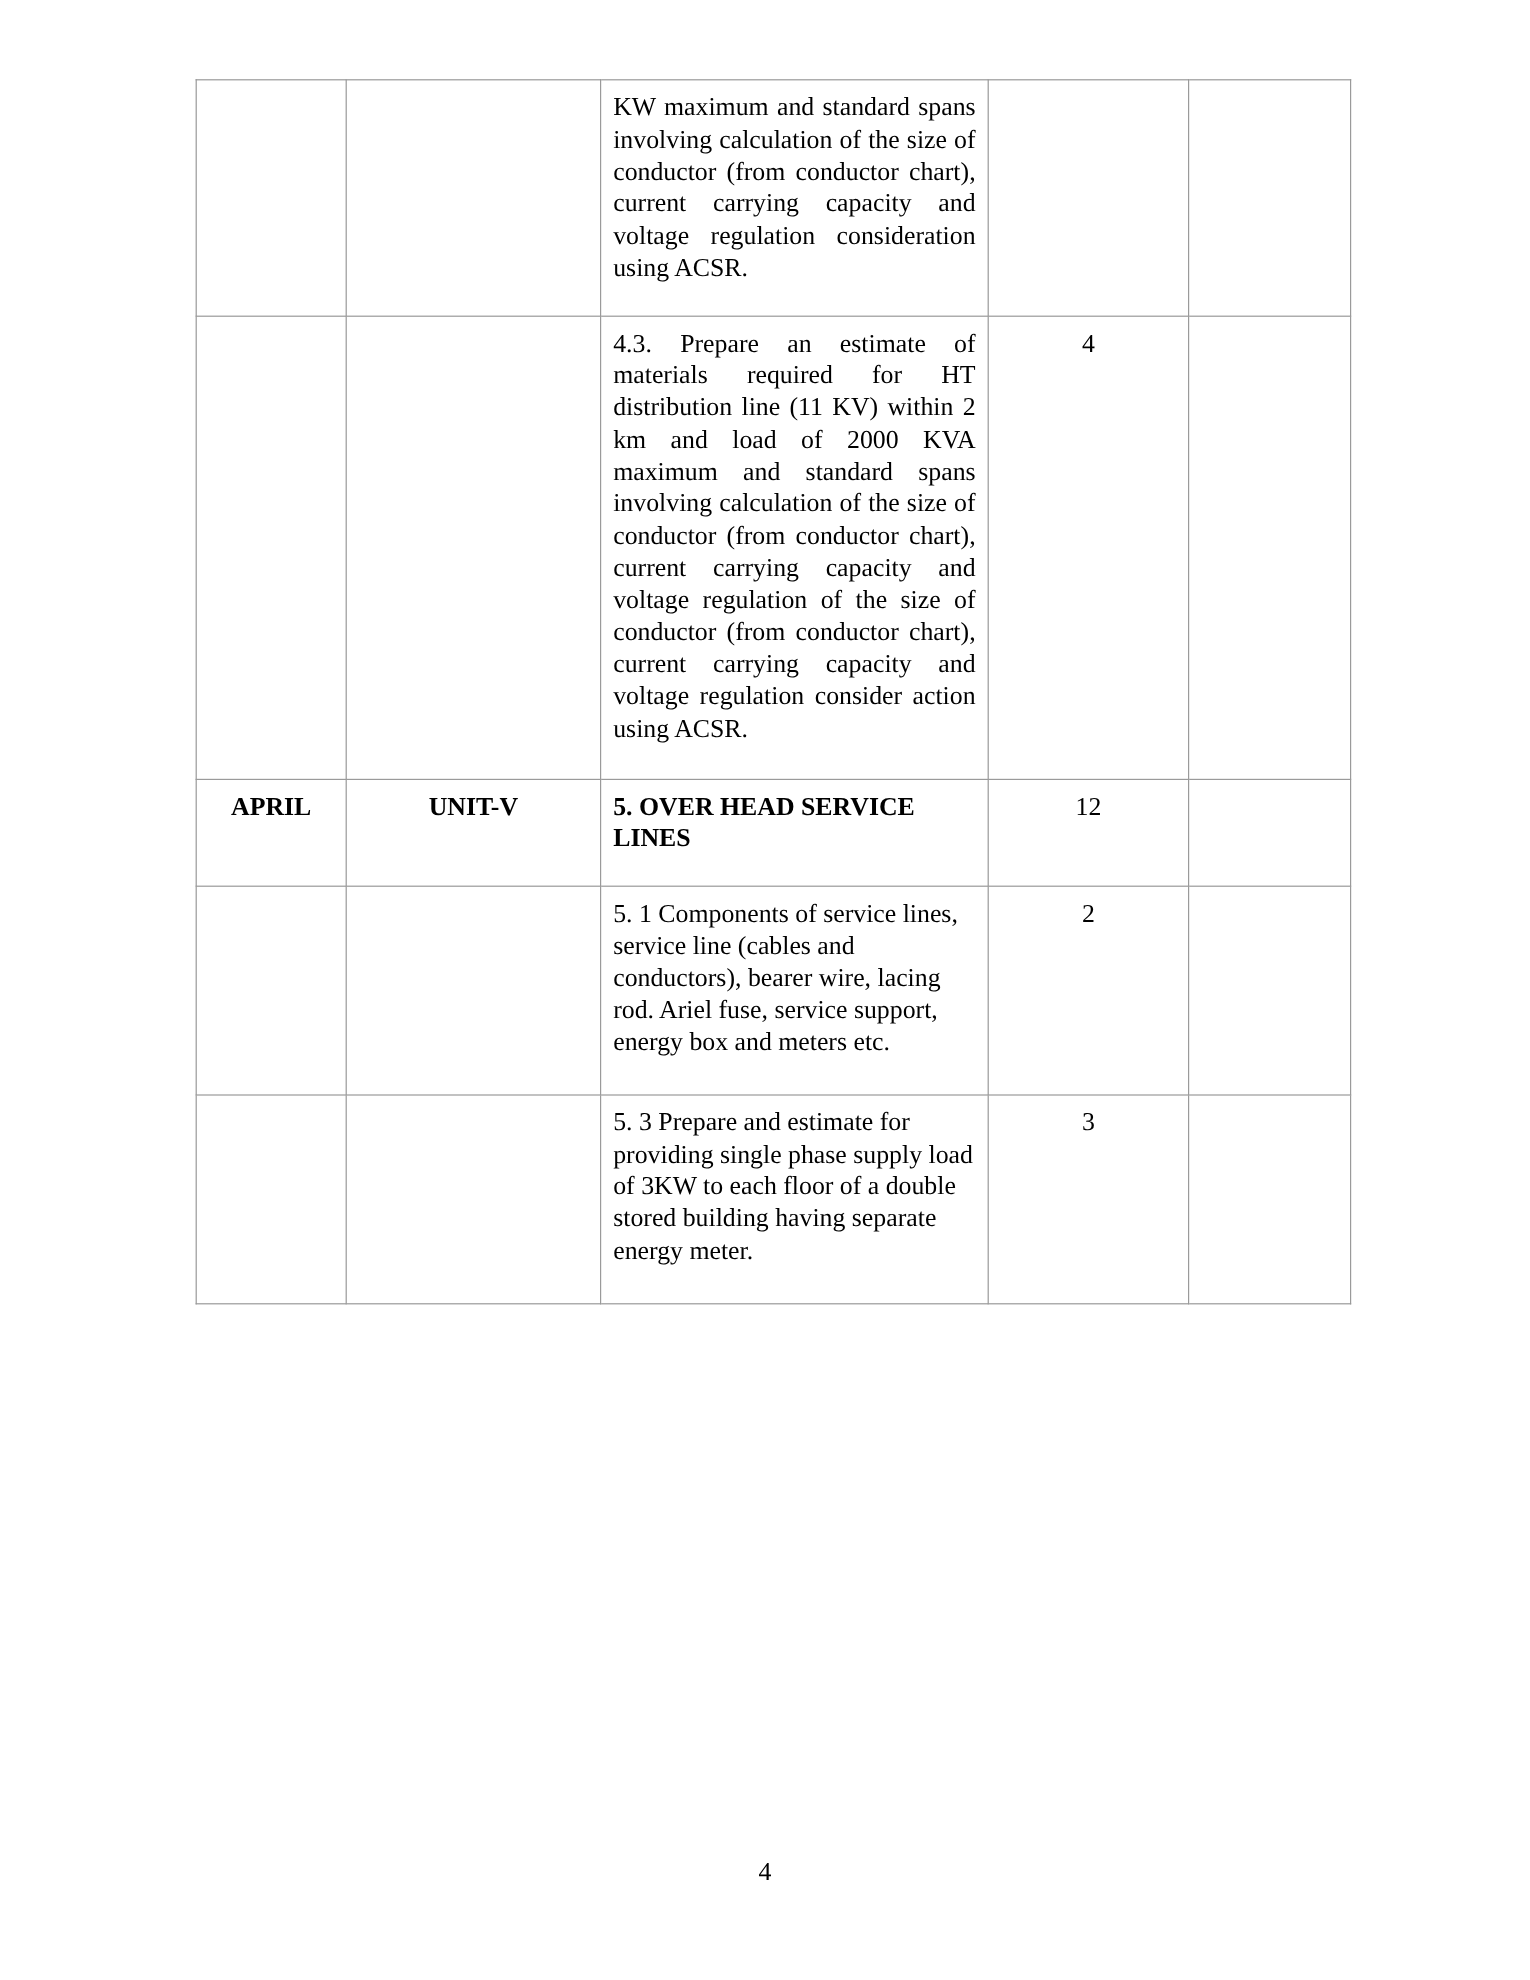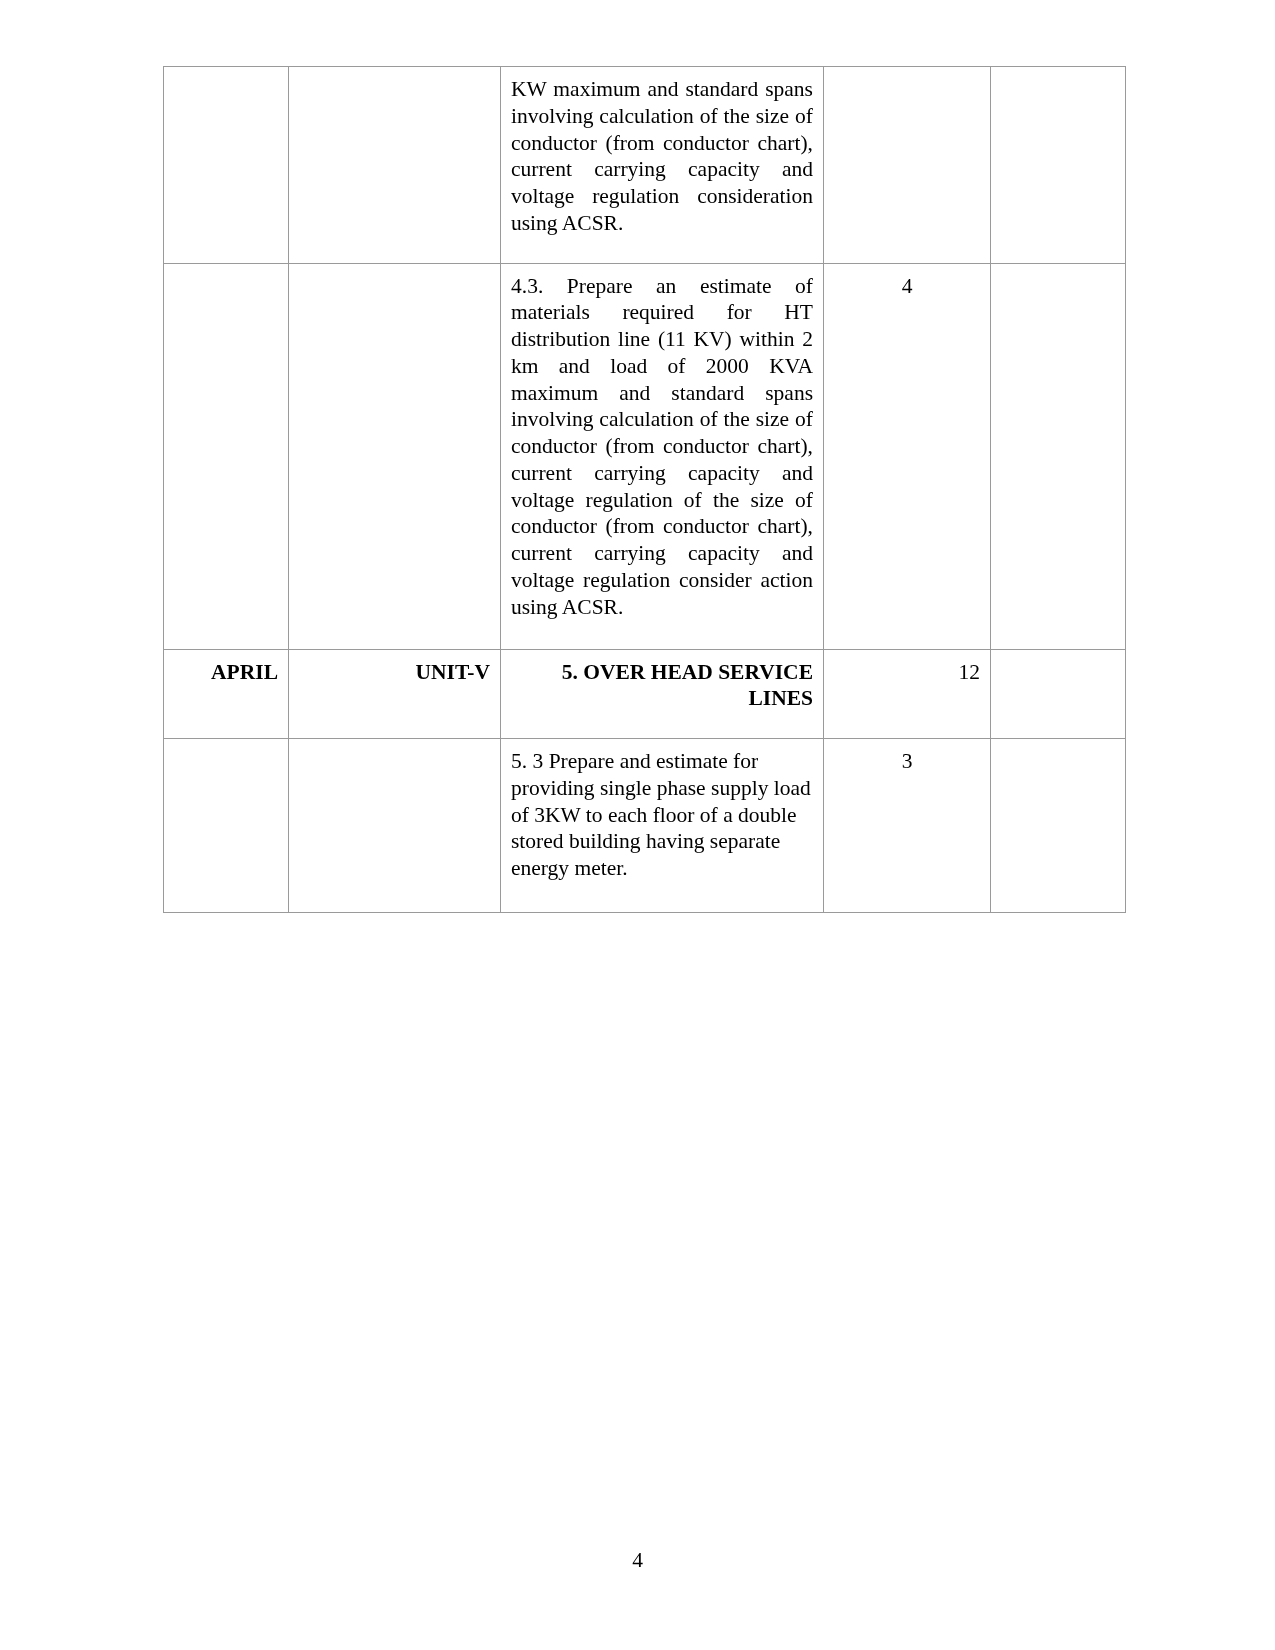--- a/index.html
+++ b/index.html
@@ -57,21 +57,21 @@
     text-align: justify;
     text-justify: inter-word;
   }
   .cell-topic.heading {
     font-weight: bold;
     border-radius: 30px;
   }
   .cell-blank {
     padding: 0;
   }
-  .row-pad-a td { padding-bottom: 26px; text-align: right; }
+  .row-pad-a td { padding-bottom: 26px; }
   .row-pad-b td { padding-bottom: 28px; margin-top: 44px; }
   .row-pad-c td { padding-bottom: 30px; }
 
   .page-number {
     position: absolute;
     left: 0;
     top: 1548px;
     width: 1275px;
     text-align: center;
     font-size: 21.5px;
@@ -110,20 +110,27 @@
       </tr>
 
       <tr class="row-pad-a">
         <td class="cell-month">APRIL</td>
         <td class="cell-unit">UNIT-V</td>
         <td class="cell-topic heading">5. OVER HEAD SERVICE LINES</td>
         <td class="cell-periods">12</td>
         <td class="cell-blank"></td>
       </tr>
 
+      <tr class="row-pad-c">
+        <td class="cell-month"></td>
+        <td class="cell-unit"></td>
+        <td class="cell-topic">5. 1 Components of service lines, service line (cables and conductors), bearer wire, lacing rod. Ariel fuse, service support, energy box and meters etc.</td>
+        <td class="cell-periods">2</td>
+        <td class="cell-blank"></td>
+      </tr>
 
 
       <tr class="row-pad-c">
         <td class="cell-month"></td>
         <td class="cell-unit"></td>
         <td class="cell-topic">5. 3 Prepare and estimate for providing single phase supply load of 3KW to each floor of a double stored building having separate energy meter.</td>
         <td class="cell-periods">3</td>
         <td class="cell-blank"></td>
       </tr>
 

